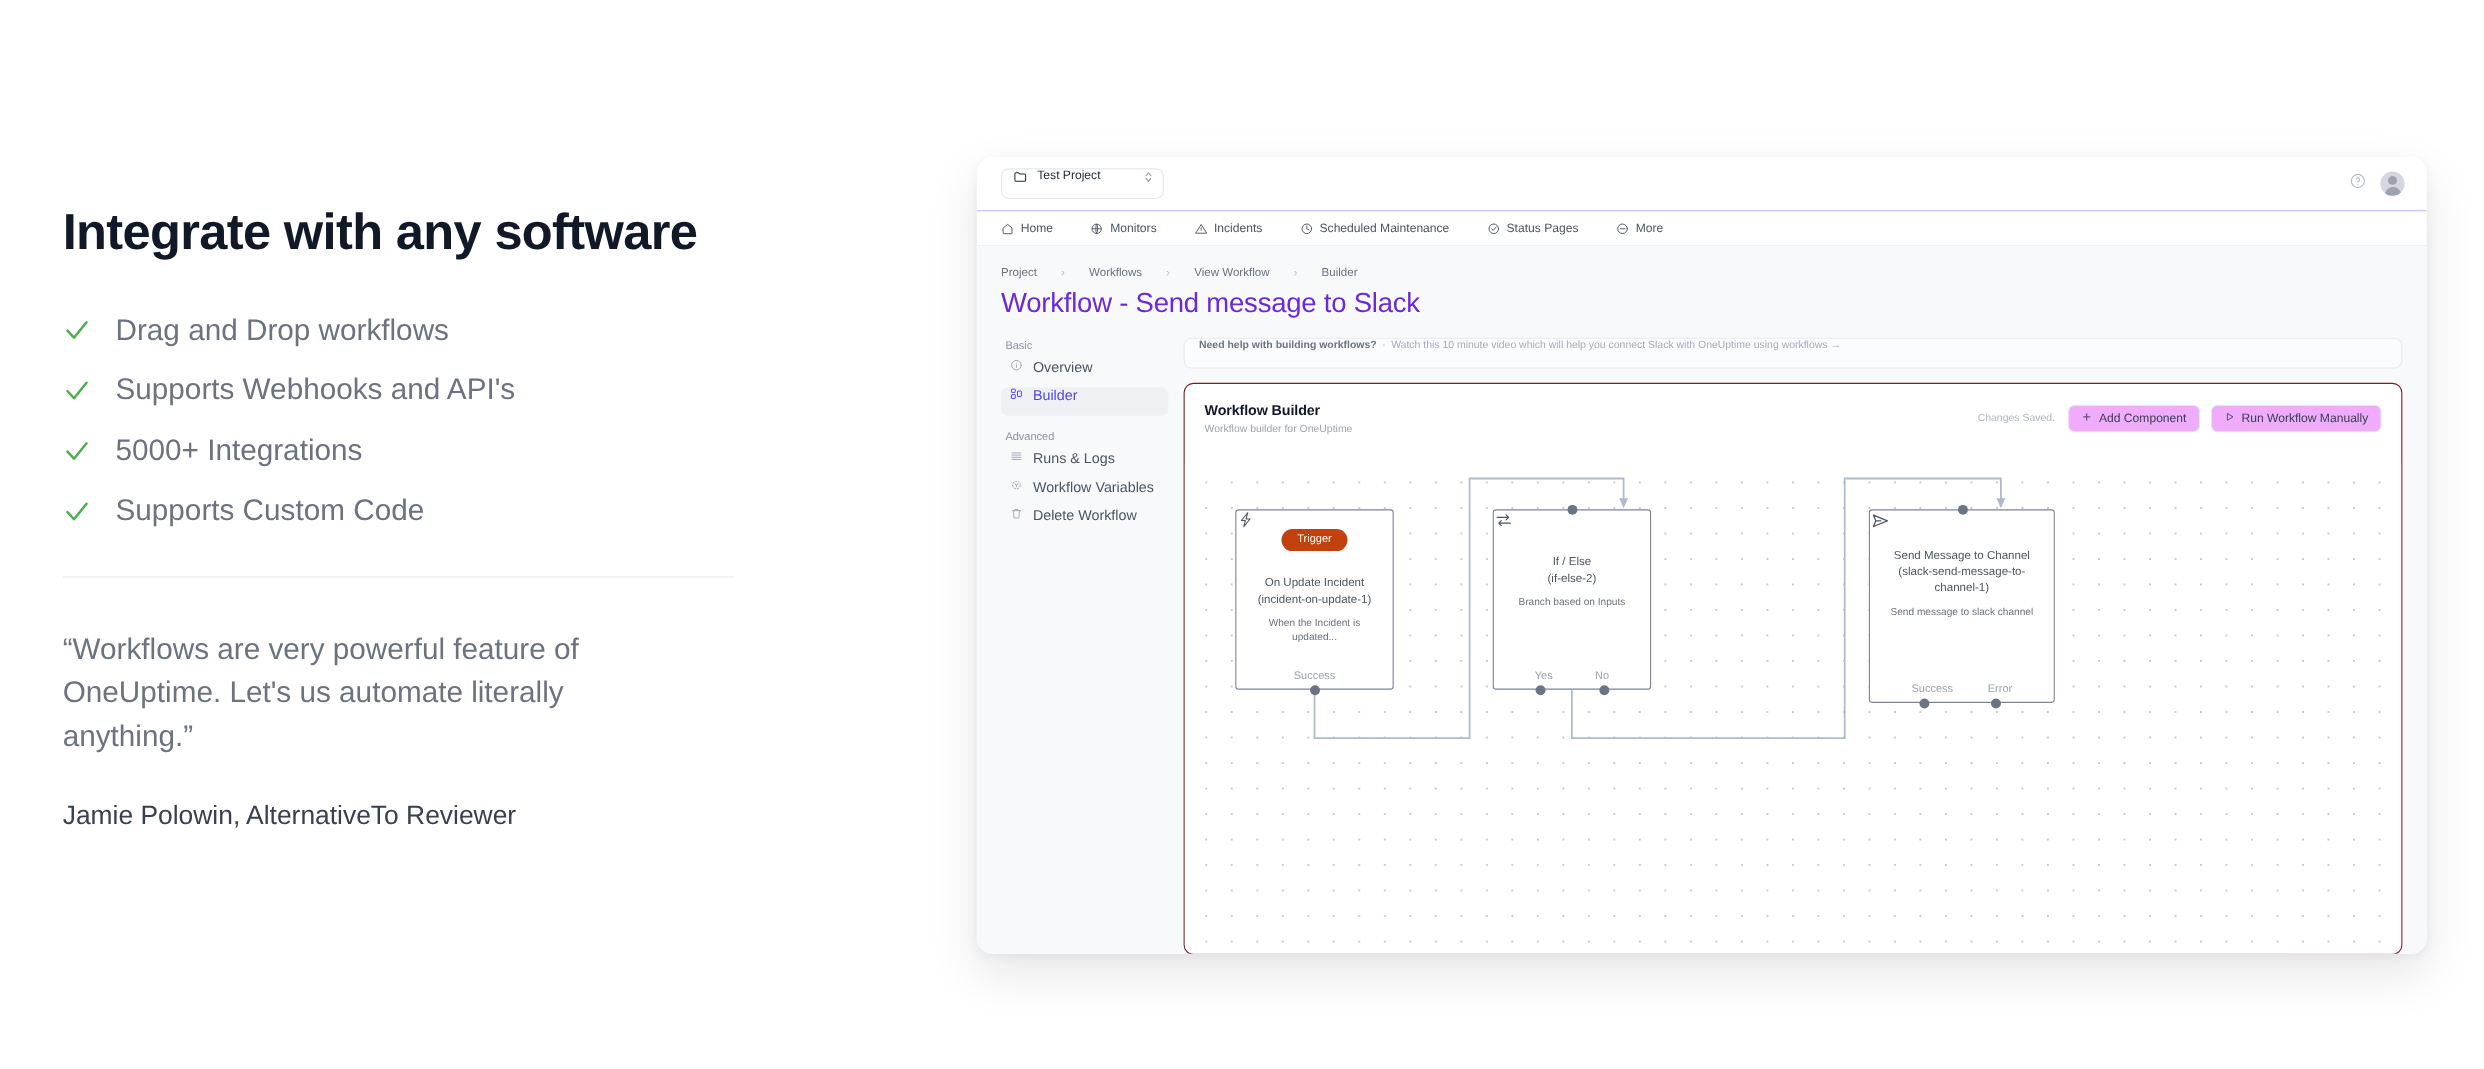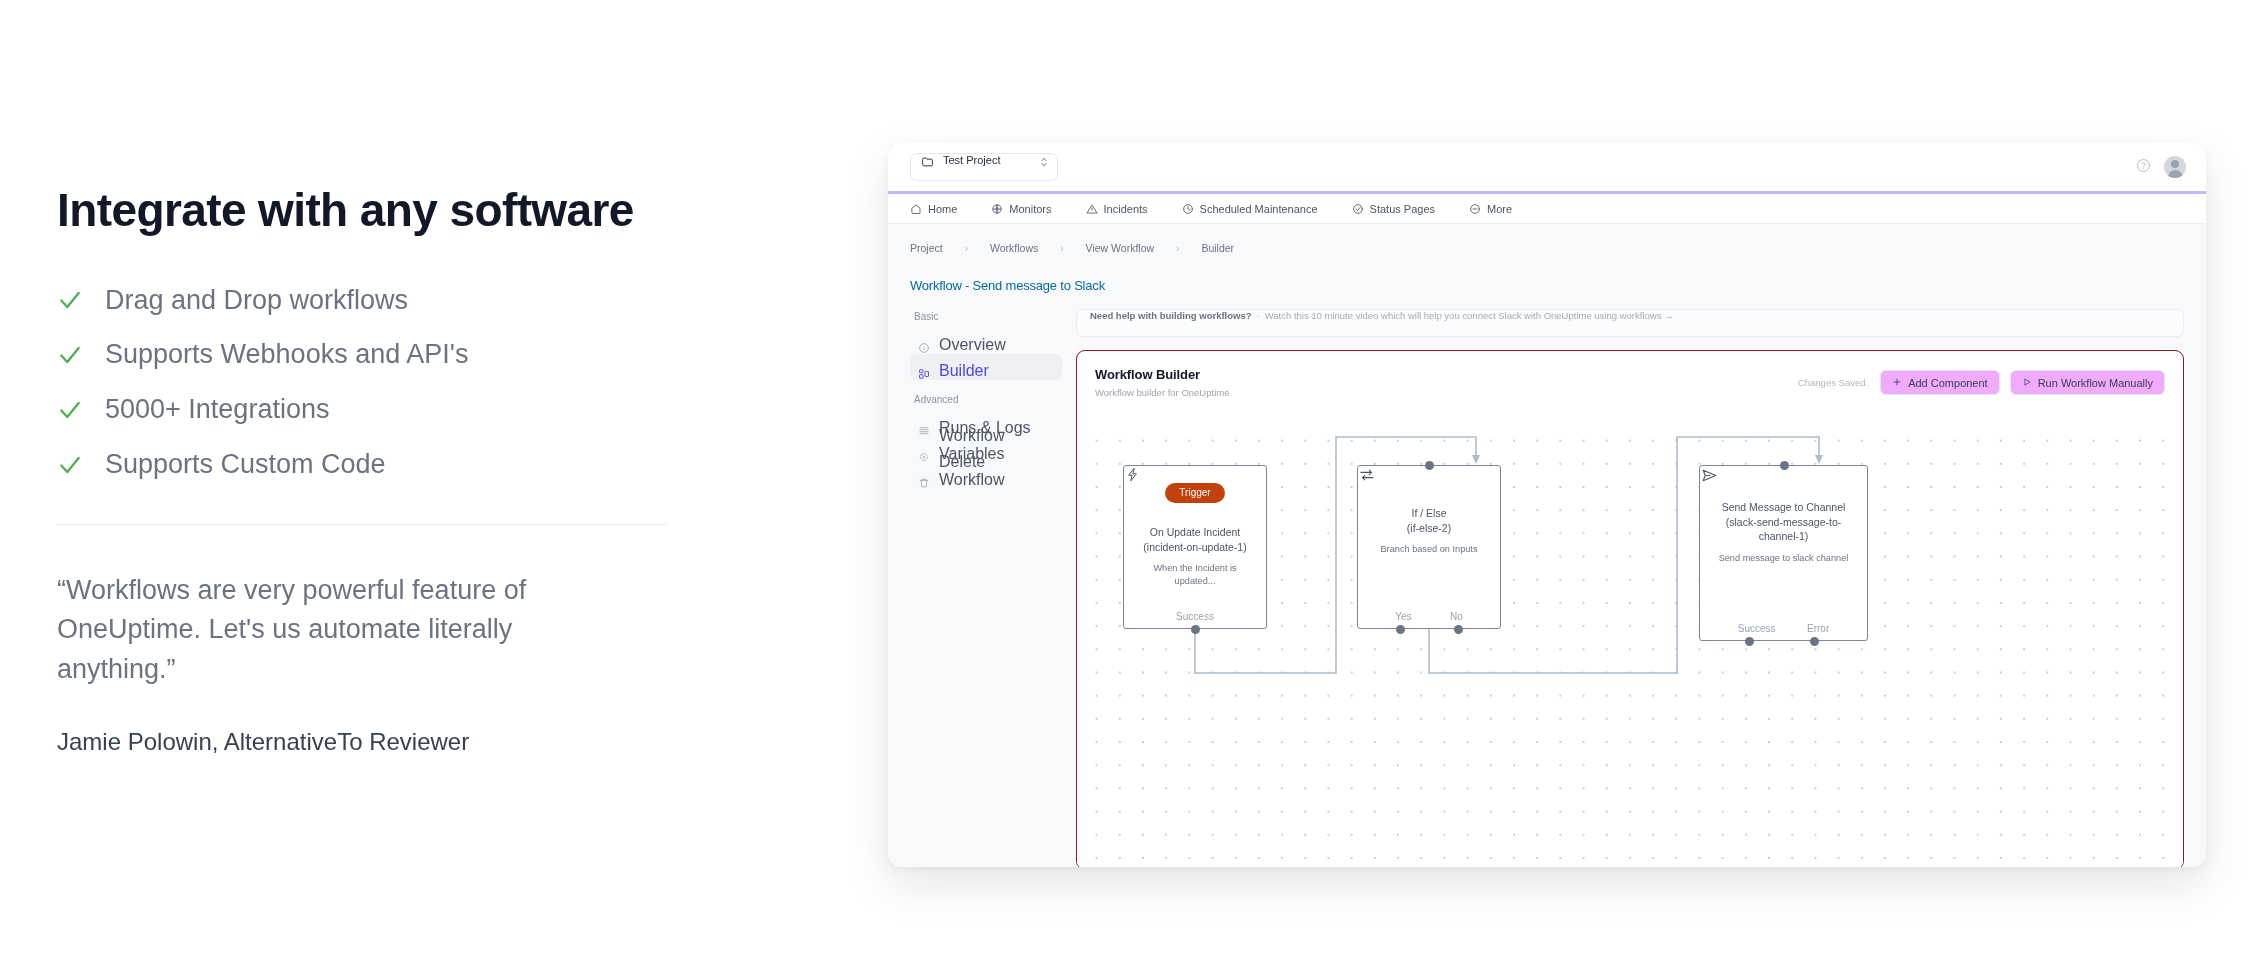--- a/index.html
+++ b/index.html
@@ -108,21 +108,21 @@
   }
   .avatar::after {
     content: ""; position: absolute;
     width: 15px; height: 9px; border-radius: 8px 8px 0 0;
     background: #9ca3af; left: 3.5px; top: 14px;
   }
 
   
   .navbar {
     height: 33px;
-    border-top: 3px solid #c4b5fd;
+    border-top: 1px solid #c4b5fd;
     border-bottom: 1px solid #e9ebef;
     display: flex; align-items: center;
     padding: 0 22px;
     gap: 0;
     background: #fff;
   }
   .nav-item {
     display: flex; align-items: center; gap: 6px;
     font-size: 11px; color: #4b5563;
     margin-right: 34px;
@@ -136,45 +136,45 @@
     height: 643px;
     padding: 18px 22px 0 22px;
     position: relative;
   }
   .breadcrumb {
     display: flex; align-items: center; gap: 22px;
     font-size: 10.5px; color: #6b7280;
   }
   .bc-sep { color: #b6bcc6; font-size: 10px; }
   .page-title {
-    margin-top: 24px;
-    font-size: 13px;
-    color: #0369a1;
+    margin-top: 8px;
+    font-size: 25px;
+    color: #6d28d9;
     font-weight: 400;
     letter-spacing: -0.2px;
   }
 
   .body-grid {
     display: flex;
     margin-top: 16px;
     gap: 14px;
   }
 
   
   .side-nav { width: 152px; flex: 0 0 152px; padding-top: 2px; }
   .side-group-label {
     font-size: 10px; color: #8b93a1;
     padding-left: 4px; margin-bottom: 6px;
   }
   .side-group-label.adv { margin-top: 14px; }
   .side-item {
-    display: flex; align-items: flex-end; gap: 9px;
+    display: flex; align-items: flex-start; gap: 9px;
     height: 26px; padding: 0 8px;
     border-radius: 6px;
-    font-size: 16px; color: #4b5563;
+    font-size: 13px; color: #4b5563;
   }
   .side-item.active { background: #eef0f4; color: #4f46e5; font-weight: 500; }
   .side-item.active .side-ic { color: #4f46e5; }
   .side-ic { color: #9ca3af; display: flex; align-items: center; }
 
   
   .main-col { flex: 1; min-width: 0; }
   .help-banner {
     border: 1px solid #e8eaee;
     background: #fbfcfd;

